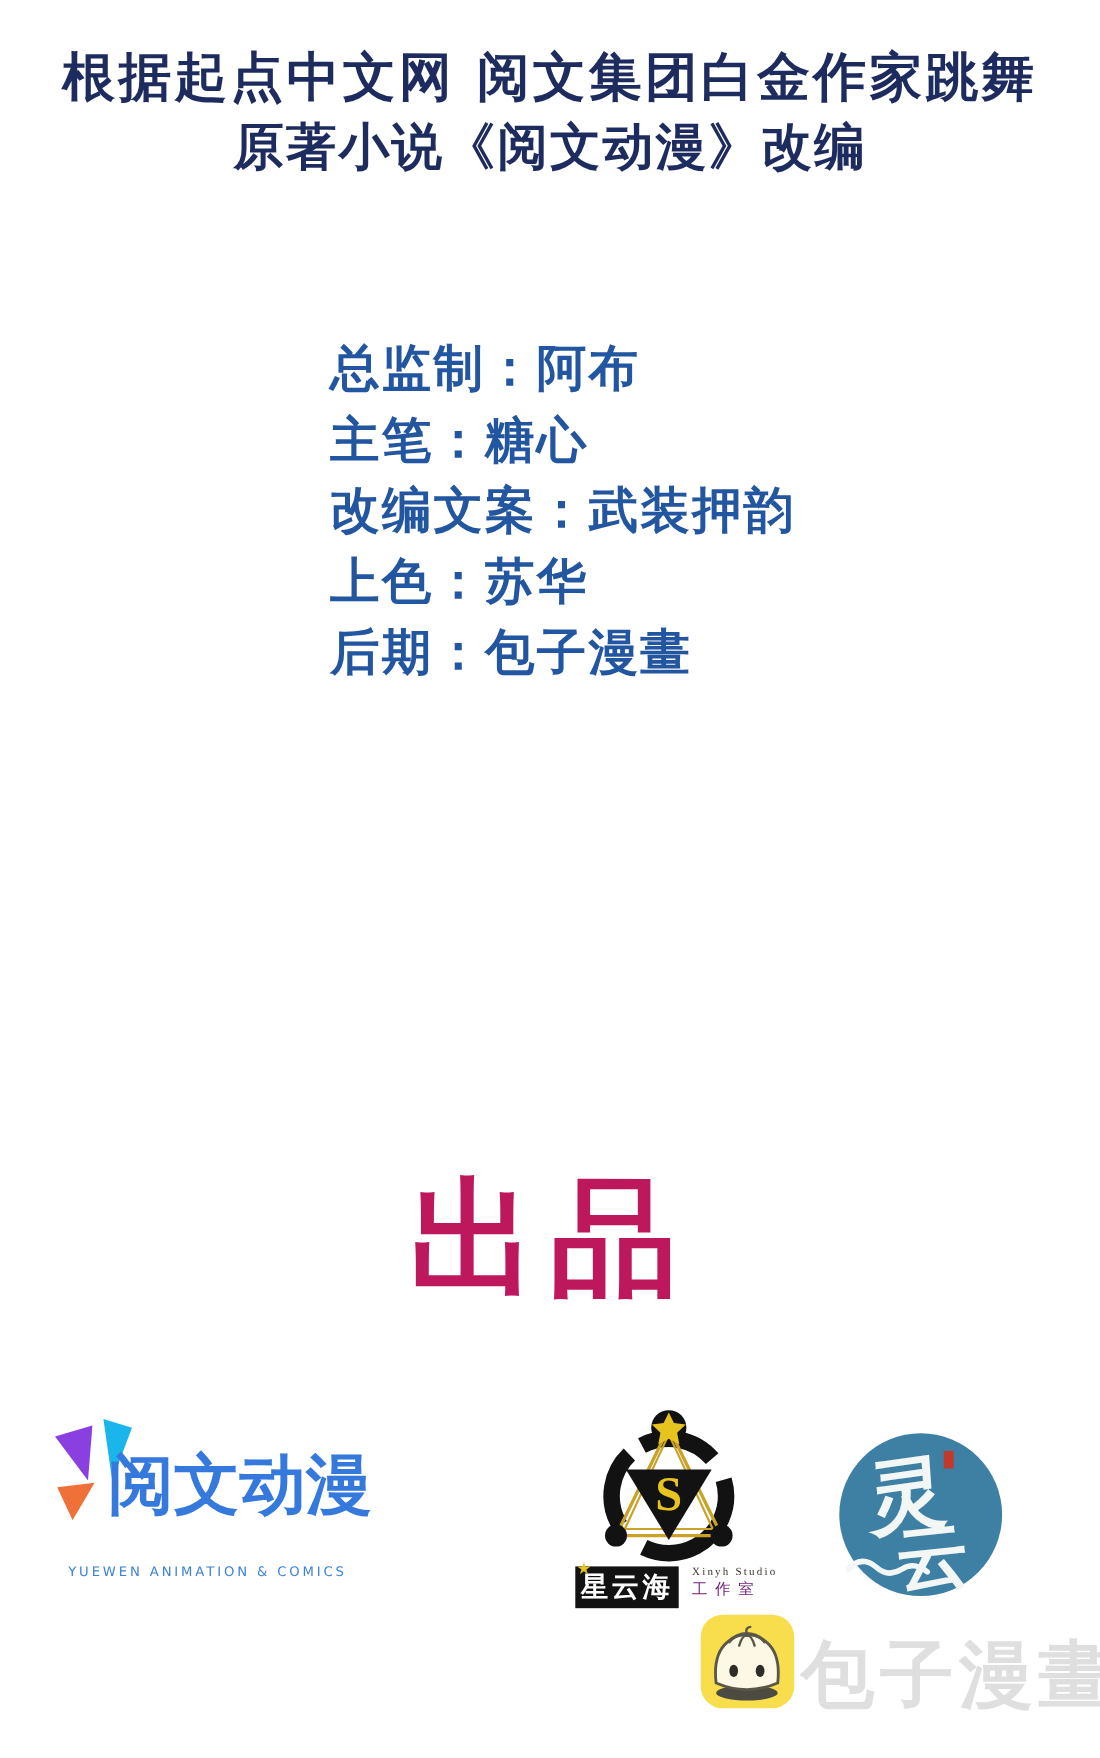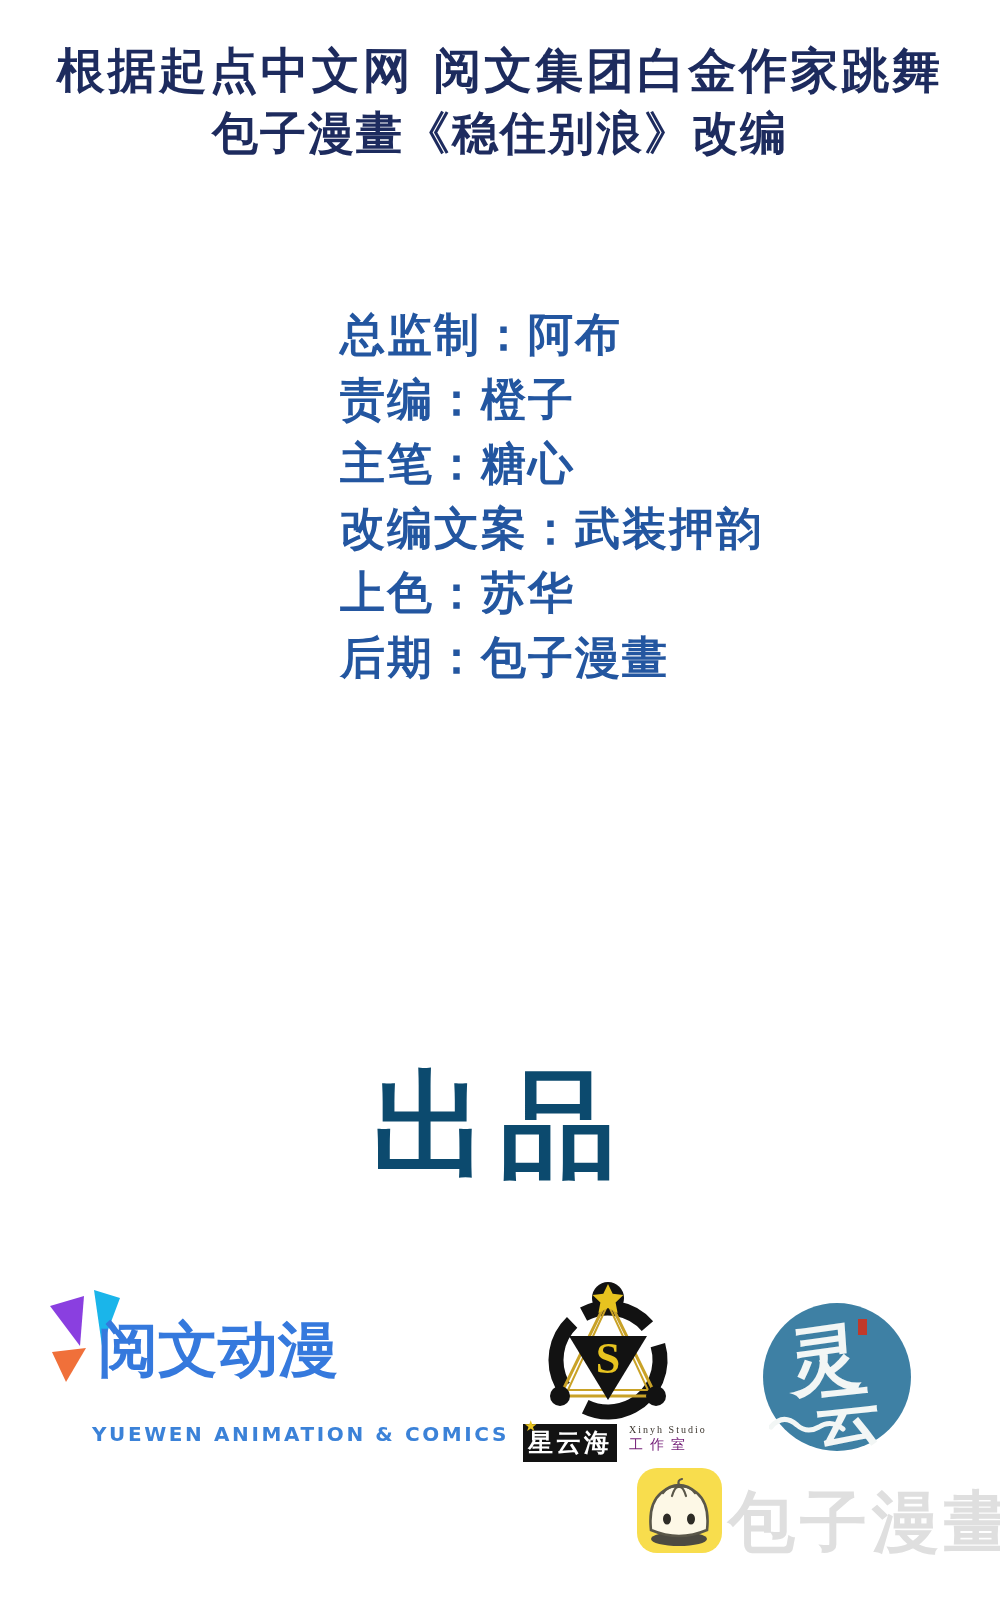--- a/index.html
+++ b/index.html
@@ -33,49 +33,48 @@
     line-height: 58px;
     white-space: nowrap;
   }
   
   .credits {
     position: absolute;
     top: 303px; left: 300px;
     color: #2356a0;
     font-weight: 700;
     font-size: 45px;
-    margin-left: 40px;
   }
   .credit-line {
     line-height: 64.5px;
     letter-spacing: 2px;
     white-space: nowrap;
   }
   
   .produced {
     position: absolute;
     top: 1048px; left: 0; width: 1000px;
     text-align: center;
-    color: #0c4a6e;
+    color: #be185d;
     font-size: 116px;
     font-weight: 900;
     letter-spacing: 12px;
     font-family: "Liberation Serif", "DejaVu Serif", serif;
   }
   
   .yuewen { position: absolute; left: 42px; top: 1282px; width: 420px; height: 170px; }
   .yw-fan { position: absolute; left: 2px; top: 8px; width: 95px; height: 105px; }
   .yw-name {
     position: absolute; left: 56px; top: 28px;
     font-size: 60px; font-weight: 800;
     color: #3579dd; letter-spacing: 0px; white-space: nowrap;
   }
   .yw-sub {
-    position: absolute; left: 50px; top: 140px;
-    font-size: 20px; font-weight: 700;
+    position: absolute; left: 20px; top: 140px;
+    font-size: 12px; font-weight: 400;
     color: #3b82d8; letter-spacing: 2.6px; white-space: nowrap;
   }
   
   .xyh { position: absolute; left: 505px; top: 1278px; width: 215px; height: 180px; }
   .xyh-emblem { position: absolute; left: 28px; top: 0; }
   .xyh-bottom { position: absolute; left: 18px; top: 146px; width: 200px; height: 34px; }
   .xyh-blocks {
     display: inline-block;
     background: #121212;
     color: #ffffff;
@@ -136,26 +135,25 @@
     color: #dfdfdf; letter-spacing: 5px; white-space: nowrap;
   }
 </style>
 </head>
 <body>
 
 <div class="page">
 
   <div class="header">
     <div class="h-line1">根据起点中文网 阅文集团白金作家跳舞</div>
-    <div class="h-line2">包子漫畫《稳住别浪》改编</div>
+    <div class="h-line2">原著小说《阅文动漫》改编</div>
   </div>
 
   <div class="credits">
     <div class="credit-line">总监制：阿布</div>
-    <div class="credit-line">责编：橙子</div>
     <div class="credit-line">主笔：糖心</div>
     <div class="credit-line">改编文案：武装押韵</div>
     <div class="credit-line">上色：苏华</div>
     <div class="credit-line">后期：包子漫畫</div>
   </div>
 
   <div class="produced">出品</div>
 
   <div class="yuewen">
     <svg class="yw-fan" viewBox="0 0 95 105" xmlns="http://www.w3.org/2000/svg">

